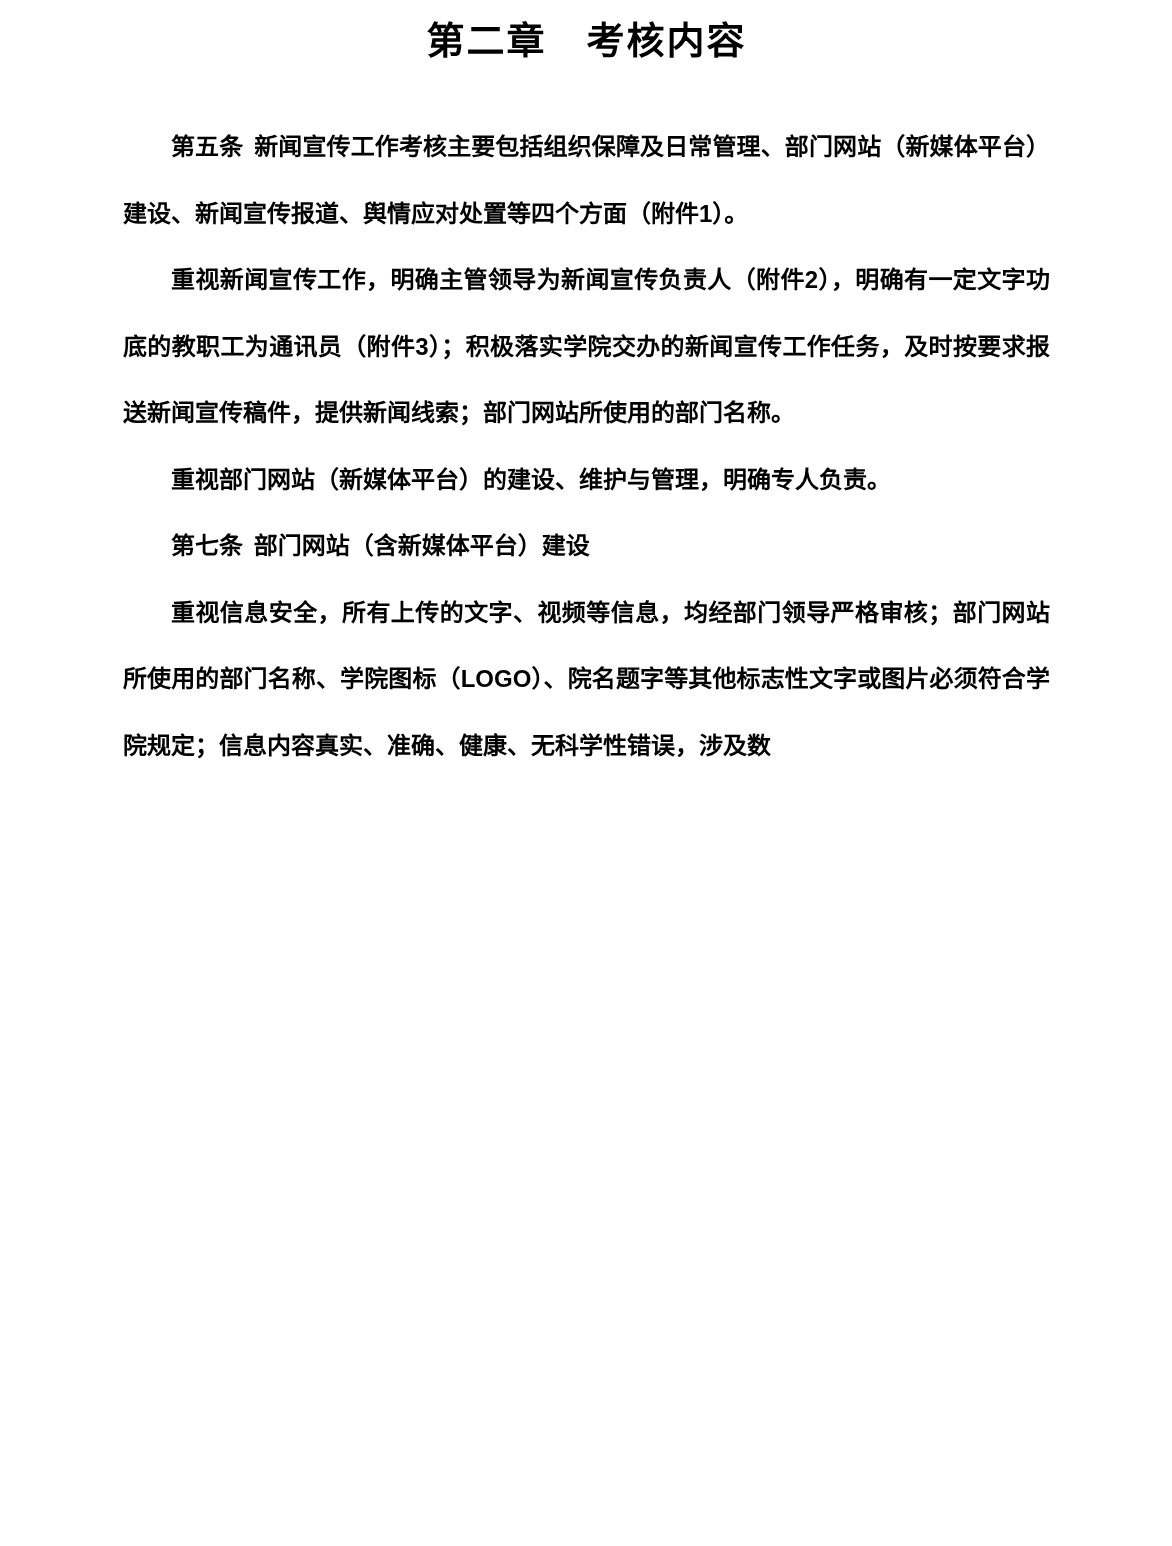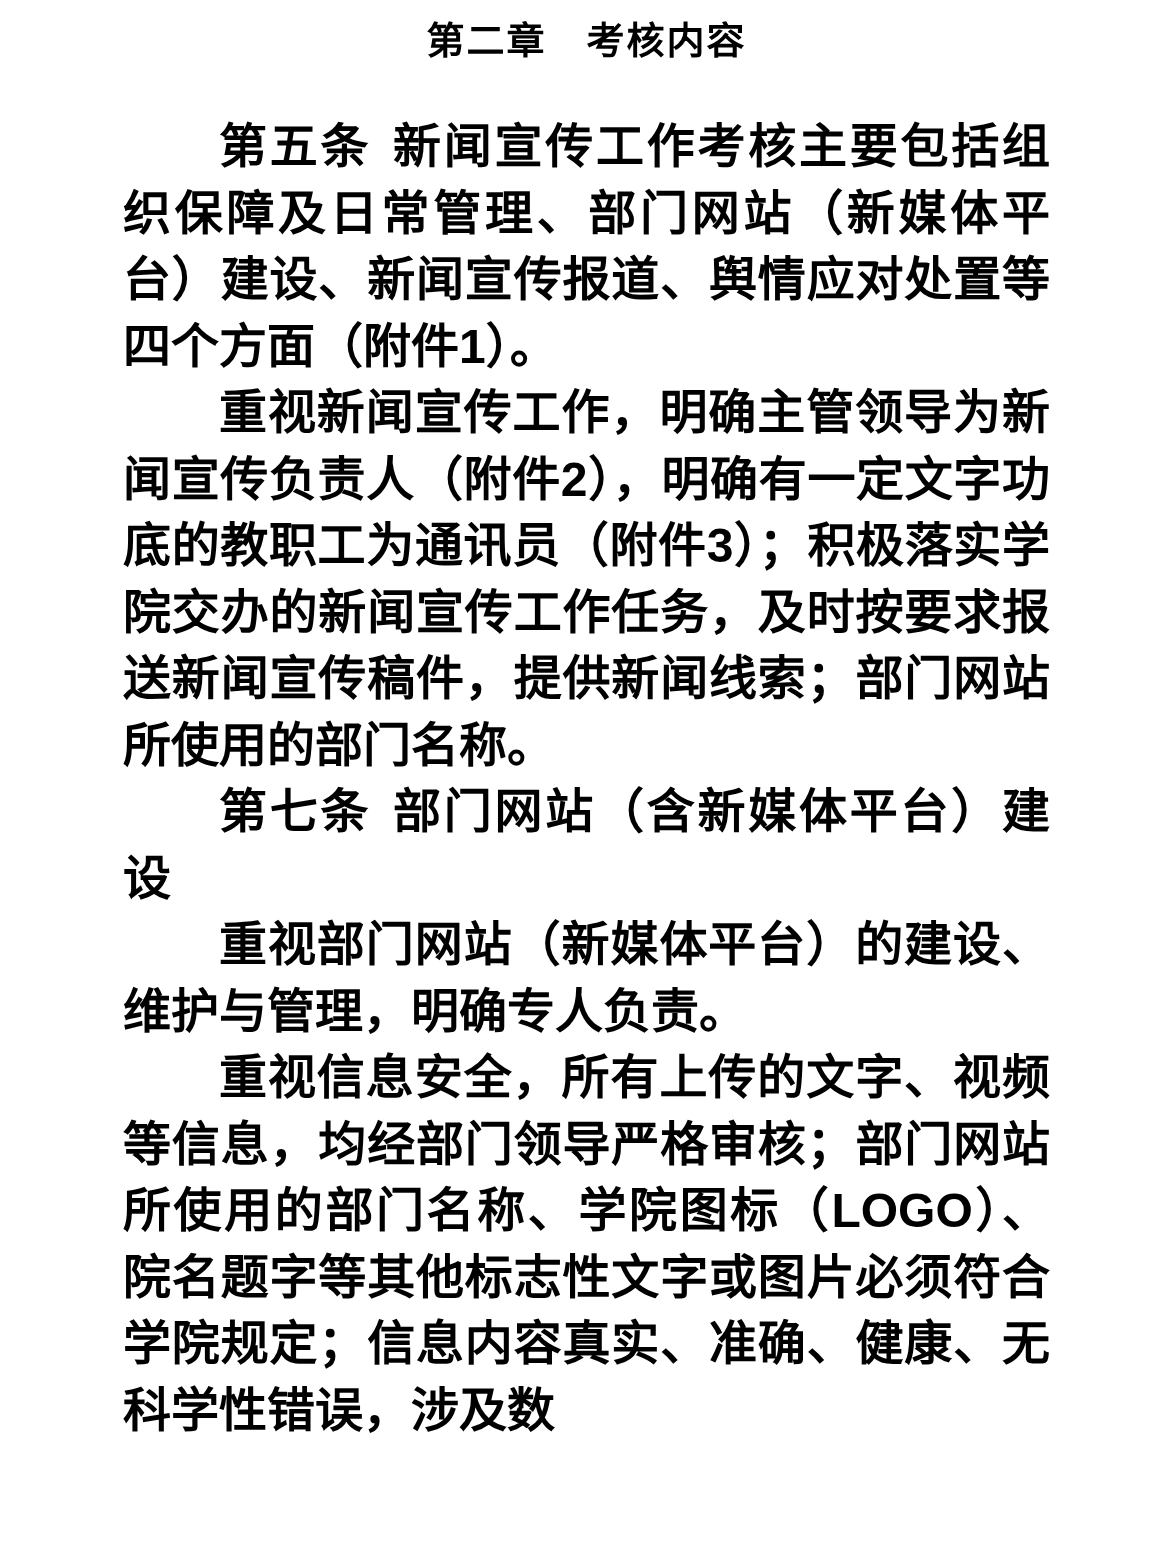--- a/index.html
+++ b/index.html
@@ -25,21 +25,21 @@
     margin: 0 0 40px 0;
     font-size: 38px;
     line-height: 66px;
     font-weight: 700;
     text-align: center;
     letter-spacing: 2px;
     white-space: pre;
   }
   .para {
     margin: 0;
-    font-size: 48px;
+    font-size: 24px;
     line-height: 66.5px;
     text-align: justify;
     text-indent: 2em;
     word-break: normal;
     overflow-wrap: anywhere;
   }
   .article-label {
     font-family: "Liberation Serif", serif;
     font-weight: 700;
   }
@@ -52,20 +52,20 @@
 
 <div class="page" style="--ink: #000000; --page-bg: #ffffff;">
 
   <h1 class="doc-title">第二章　考核内容</h1>
 
   <p class="para"><span class="article-label">第五条</span><span class="para-text">新闻宣传工作考核主要包括组织保障及日常管理、部门网站（新媒体平台）建设、新闻宣传报道、舆情应对处置等四个方面（附件1）。</span></p>
 
 
   <p class="para"><span class="article-label"></span><span class="para-text">重视新闻宣传工作，明确主管领导为新闻宣传负责人（附件2），明确有一定文字功底的教职工为通讯员（附件3）；积极落实学院交办的新闻宣传工作任务，及时按要求报送新闻宣传稿件，提供新闻线索；部门网站所使用的部门名称。</span></p>
 
+  <p class="para"><span class="article-label"></span><span class="para-text">重视部门网站（新媒体平台）的建设、维护与管理，明确专人负责。</span></p>
+
   <p class="para"><span class="article-label">第七条</span><span class="para-text">部门网站（含新媒体平台）建设</span></p>
-
-  <p class="para"><span class="article-label"></span><span class="para-text">重视部门网站（新媒体平台）的建设、维护与管理，明确专人负责。</span></p>
 
 
   <p class="para"><span class="article-label"></span><span class="para-text">重视信息安全，所有上传的文字、视频等信息，均经部门领导严格审核；部门网站所使用的部门名称、学院图标（LOGO）、院名题字等其他标志性文字或图片必须符合学院规定；信息内容真实、准确、健康、无科学性错误，涉及数</span></p>
 
 </div>
 
 </body></html>

